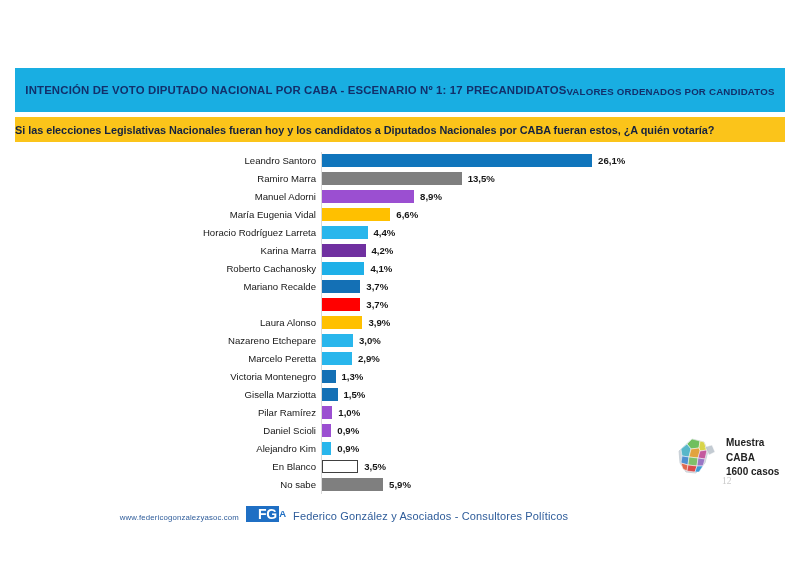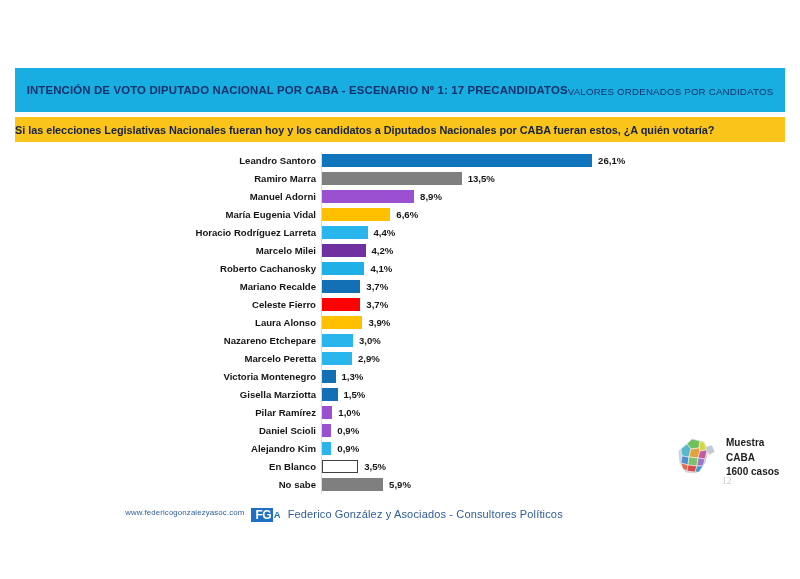--- a/index.html
+++ b/index.html
@@ -42,21 +42,21 @@
     font-size: 11.4px;
     font-weight: bold;
     color: #12306B;
     letter-spacing: 0.15px;
     text-align: center;
     line-height: 1.25;
     white-space: nowrap;
   }
   .title-line2 {
     font-size: 9.7px;
-    font-weight: normal;
+    font-weight: bold;
     color: #12306B;
     letter-spacing: 0.2px;
     text-align: center;
     margin-top: 3px;
     white-space: nowrap;
   }
 
   .question-band {
     position: absolute;
     left: 15px;
@@ -90,21 +90,21 @@
     height: 18px;
     display: flex;
     align-items: center;
   }
   .bar-label {
     position: absolute;
     left: 0;
     width: 316px;
     text-align: right;
     font-size: 9.6px;
-    font-weight: bold;
+    font-weight: normal;
     color: #161616;
     line-height: 18px;
     white-space: nowrap;
   }
   .bar-track {
     position: absolute;
     left: 322px;
     top: 2px;
     height: 13px;
     display: flex;
@@ -158,40 +158,39 @@
   }
 
   
   .footer {
     position: absolute;
     left: 0;
     top: 500px;
     width: 688px;
     height: 22px;
     display: flex;
-    align-items: flex-start;
+    align-items: flex-end;
     justify-content: center;
-    margin-top: 8px;
   }
   .footer-url {
     font-size: 7.8px;
     color: #2E5C9A;
     letter-spacing: 0.15px;
   }
   .fga-logo {
     display: inline-flex;
     align-items: center;
     margin: 0 7px;
   }
   .fga-box {
     background: #1F6FC4;
     color: #ffffff;
-    font-size: 12px;
-    font-weight: bold;
-    padding: 1px 2px 1px 4px;
+    font-size: 14px;
+    font-weight: bold;
+    padding: 1px 2px 1px 12px;
     line-height: 1;
     letter-spacing: -0.4px;
   }
   .fga-a {
     color: #1F6FC4;
     font-size: 9.5px;
     font-weight: bold;
     line-height: 1;
     margin-left: 0.5px;
   }
@@ -255,42 +254,41 @@
         </div>
       </div>
       <div class="bar-row">
         <div class="bar-label">Horacio Rodríguez Larreta</div>
         <div class="bar-track">
           <div class="bar-fill" style="width: 45.5px; background: rgb(41, 182, 236);"></div>
           <div class="bar-value">4,4%</div>
         </div>
       </div>
       <div class="bar-row">
-        <div class="bar-label">Marcelo Milei</div>
+        <div class="bar-label">Karina Marra</div>
         <div class="bar-track">
           <div class="bar-fill" style="width: 43.5px; background: rgb(112, 48, 160);"></div>
           <div class="bar-value">4,2%</div>
         </div>
       </div>
       <div class="bar-row">
         <div class="bar-label">Roberto Cachanosky</div>
         <div class="bar-track">
           <div class="bar-fill" style="width: 42.4px; background: rgb(31, 176, 232);"></div>
           <div class="bar-value">4,1%</div>
         </div>
       </div>
       <div class="bar-row">
         <div class="bar-label">Mariano Recalde</div>
         <div class="bar-track">
           <div class="bar-fill" style="width: 38.3px; background: rgb(20, 112, 181);"></div>
           <div class="bar-value">3,7%</div>
         </div>
       </div>
       <div class="bar-row">
-        <div class="bar-label">Celeste Fierro</div>
         <div class="bar-track">
           <div class="bar-fill" style="width: 38.3px; background: rgb(255, 0, 0);"></div>
           <div class="bar-value">3,7%</div>
         </div>
       </div>
       <div class="bar-row">
         <div class="bar-label">Laura Alonso</div>
         <div class="bar-track">
           <div class="bar-fill" style="width: 40.4px; background: rgb(255, 192, 0);"></div>
           <div class="bar-value">3,9%</div>

